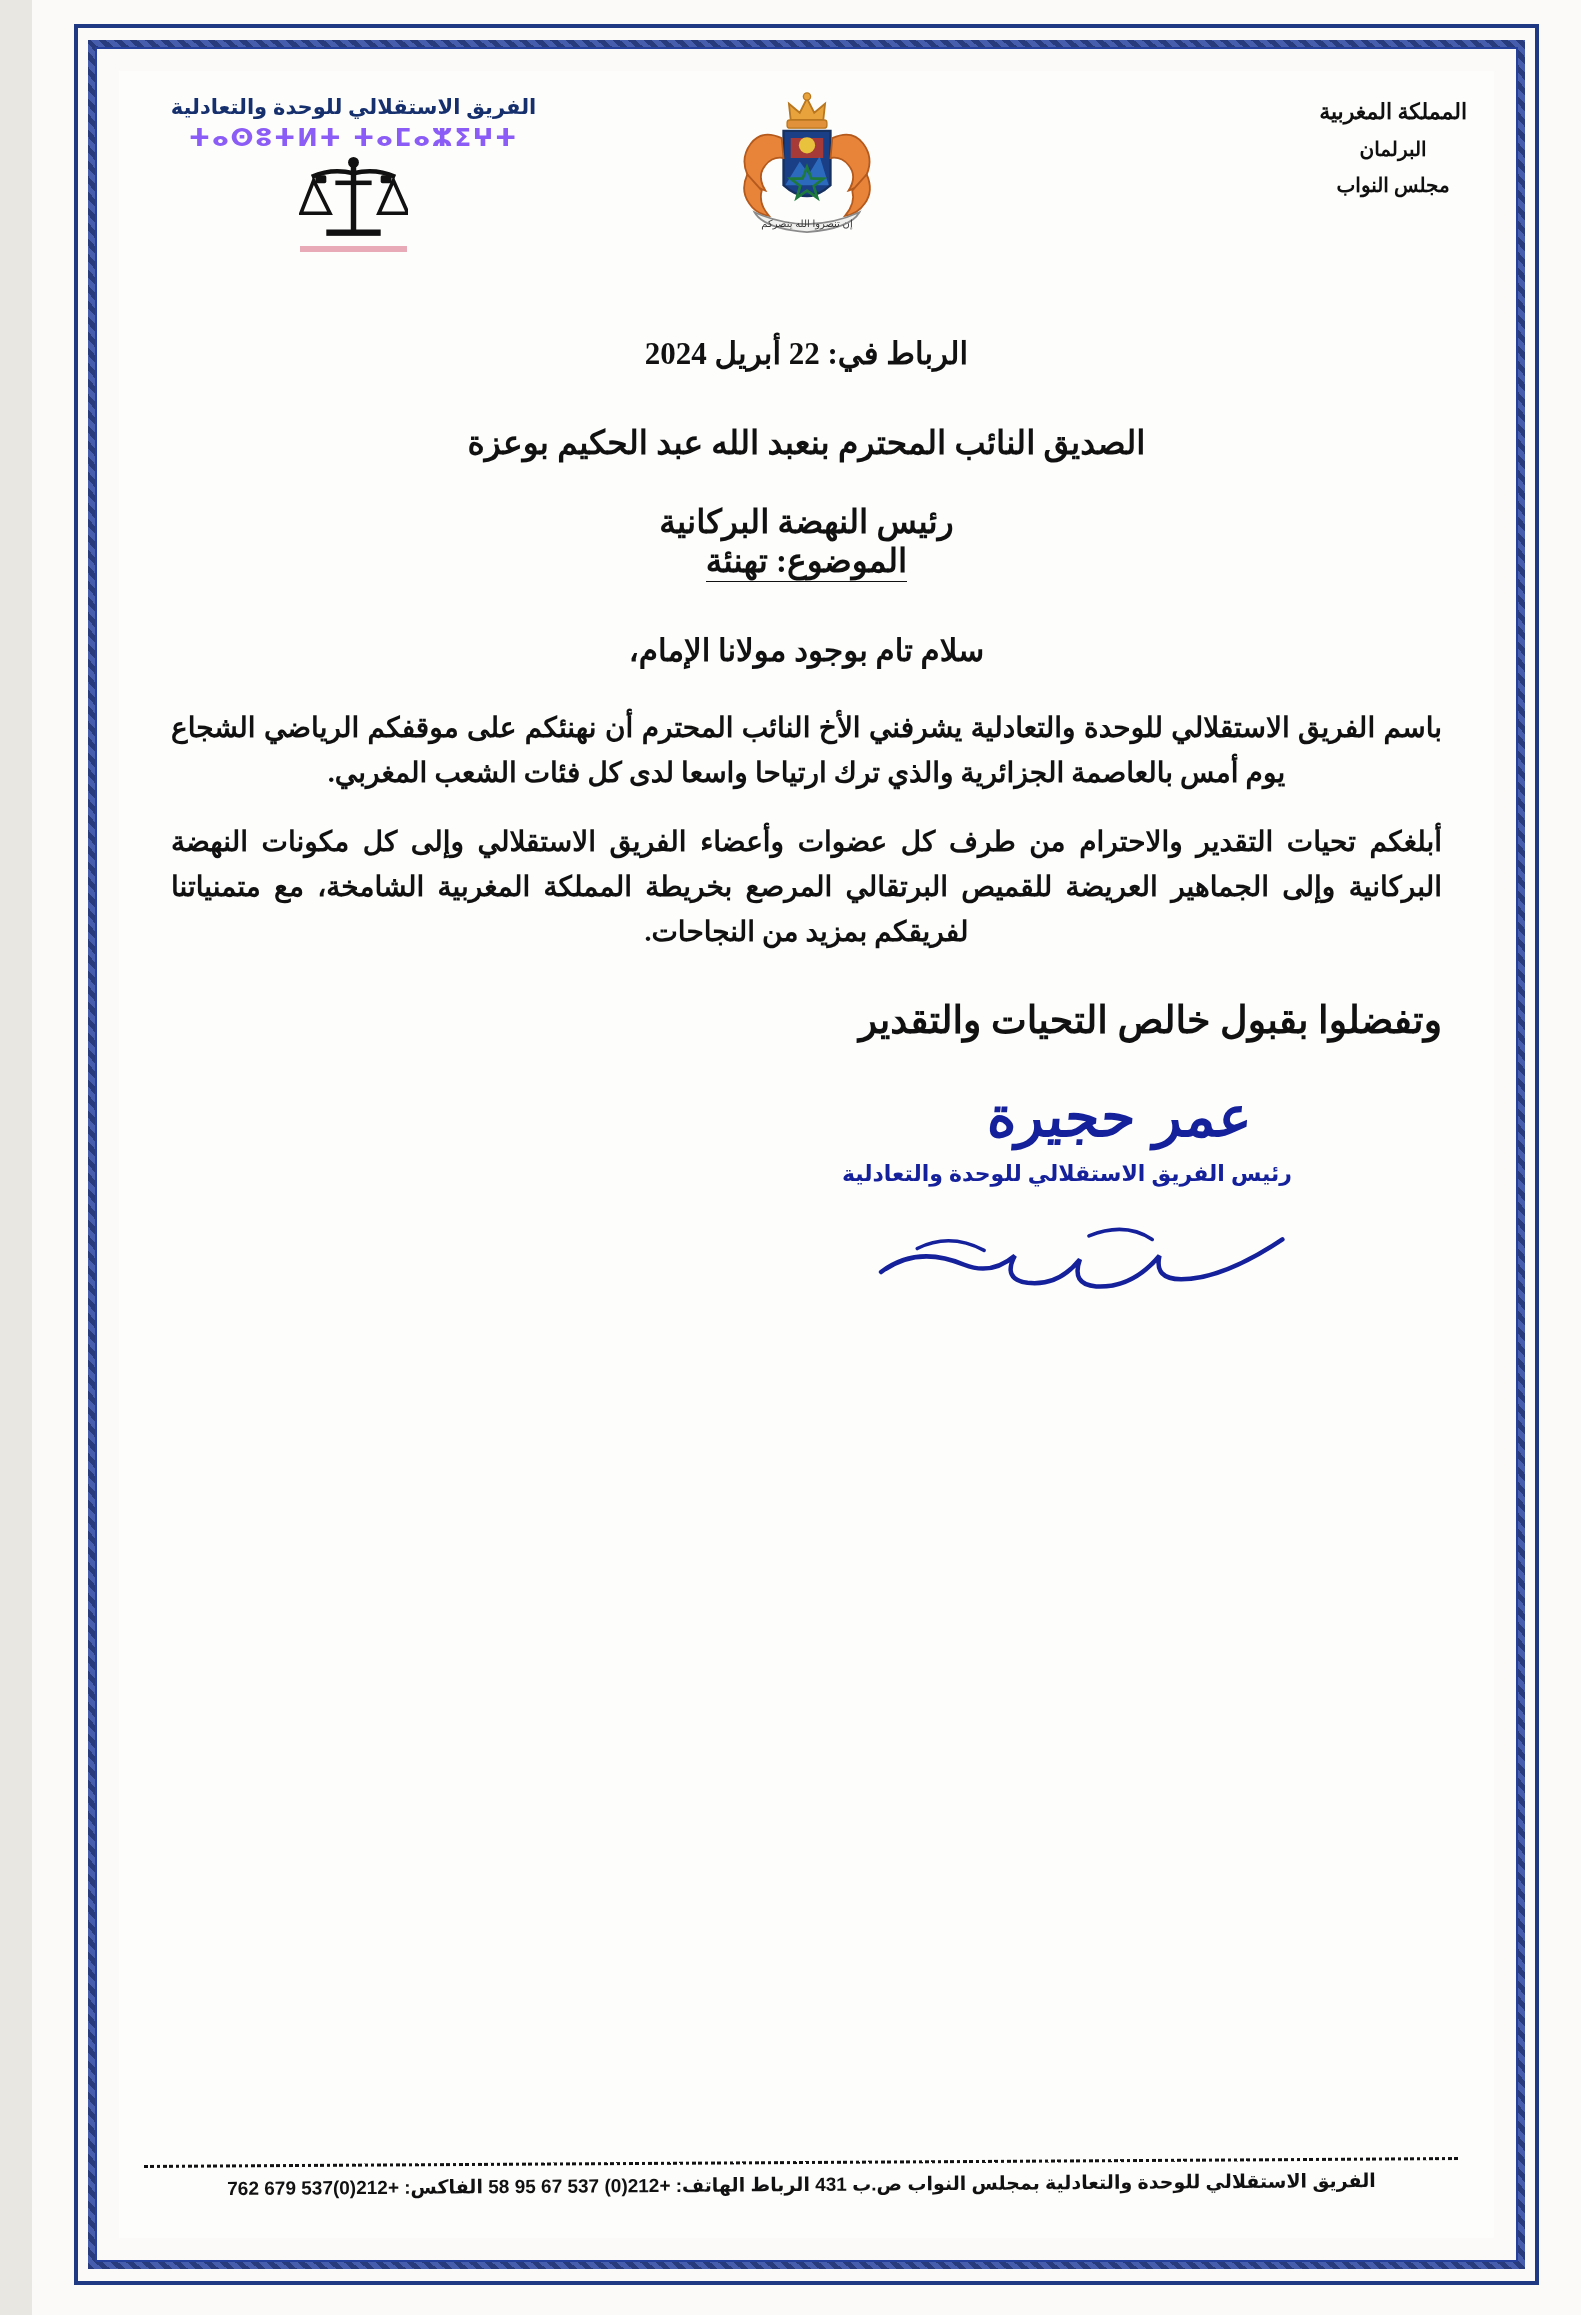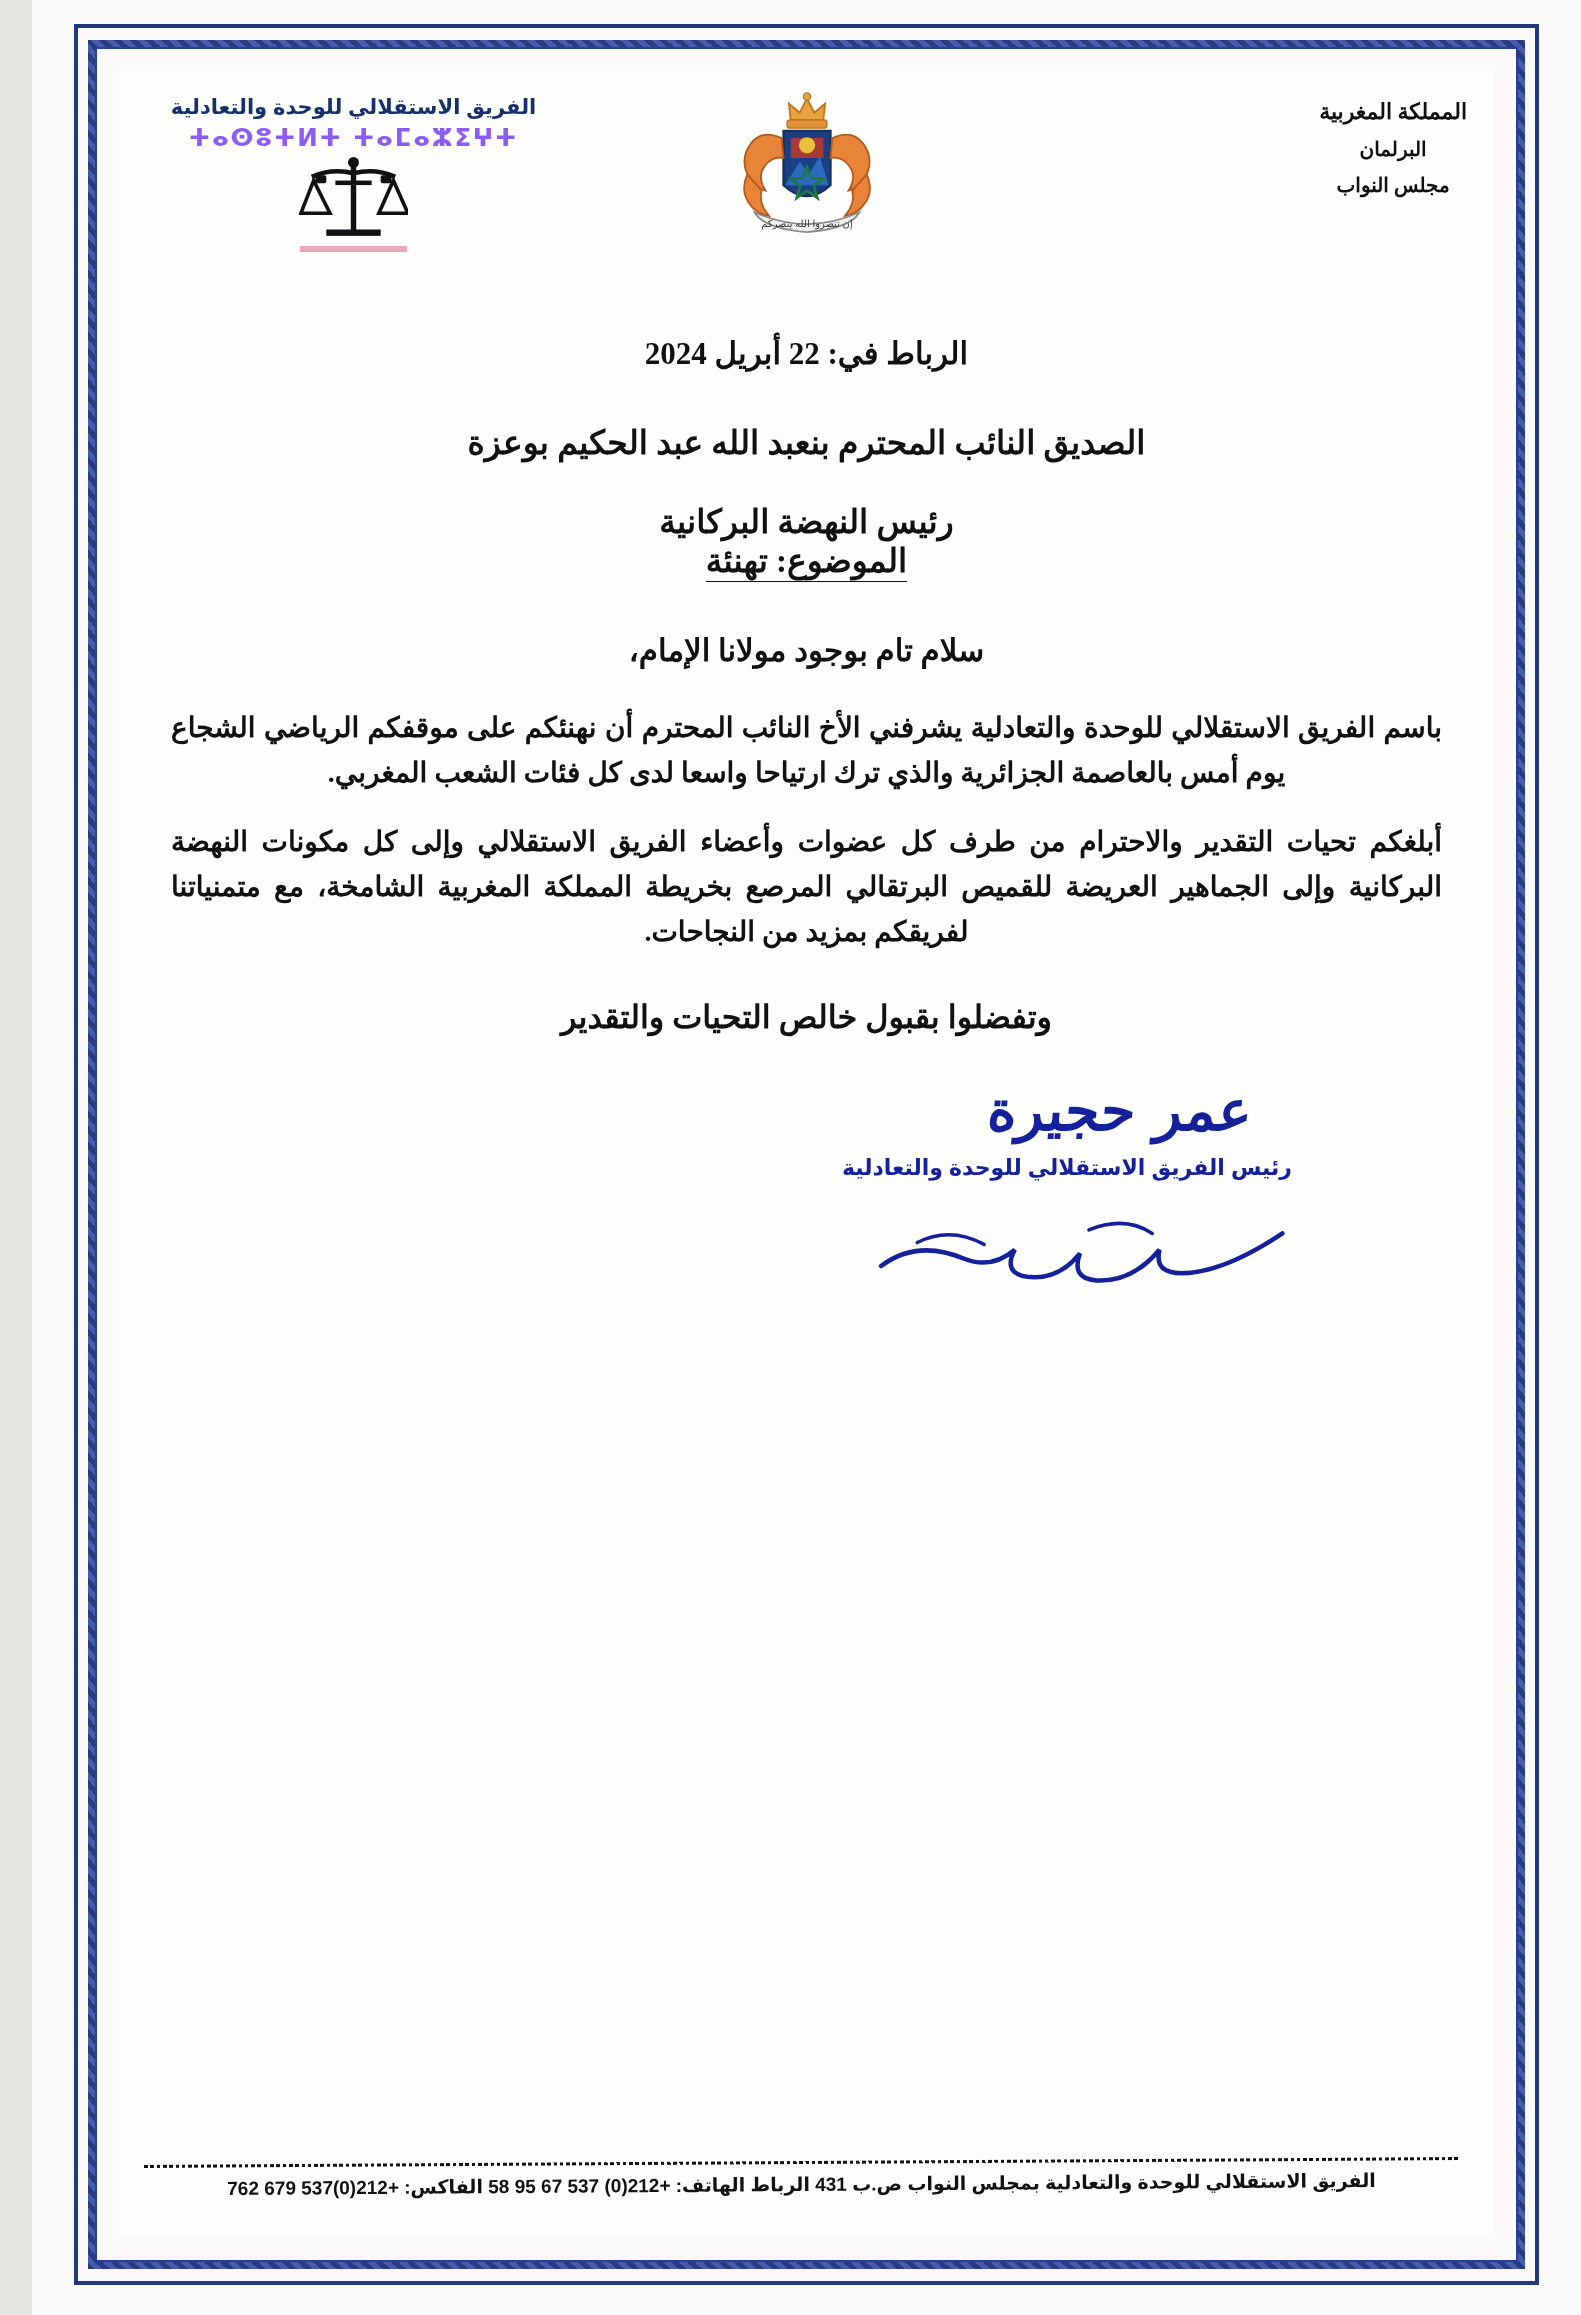--- a/index.html
+++ b/index.html
@@ -128,22 +128,22 @@
     font-size:28px;
     line-height:1.62;
     text-align:justify;
     text-align-last:center;
     font-weight:600;
   }
   .para.p2{margin-top:23.5px;}
   .para.p3{margin-top:31px;}
   .closing{
     margin-top:43px;
-    text-align:center;
-    font-size:32px;
+    text-align:right;
+    font-size:38px;
     font-weight:600;
   }
 
   
   .sig-block{
     position:relative;
     margin-top:36px;
     height:244px;
   }
   .sig-name{

